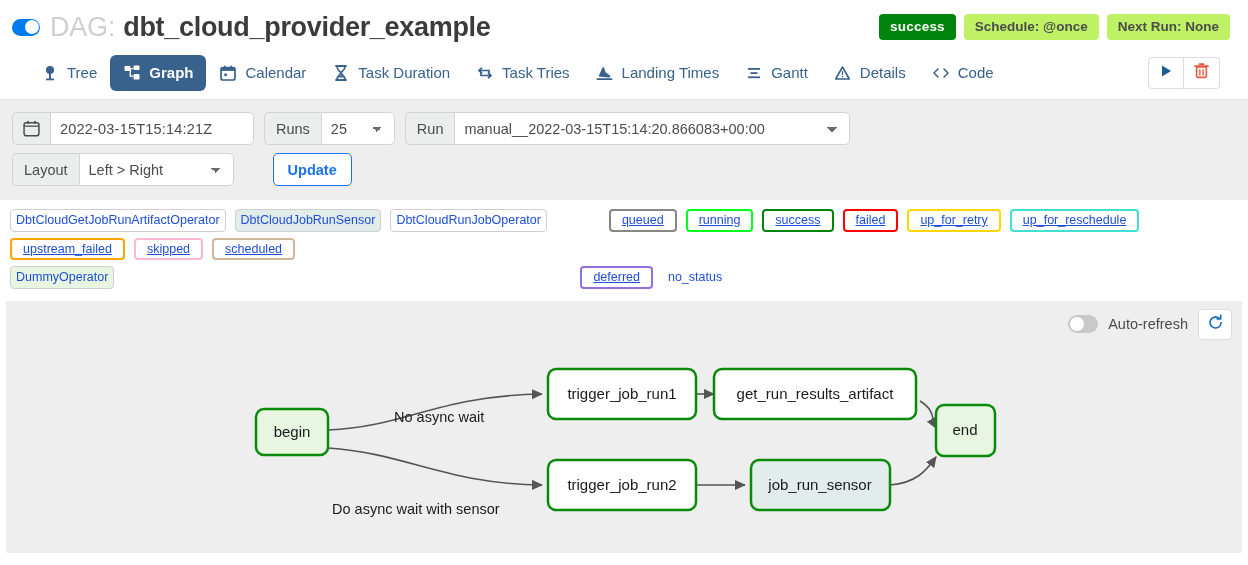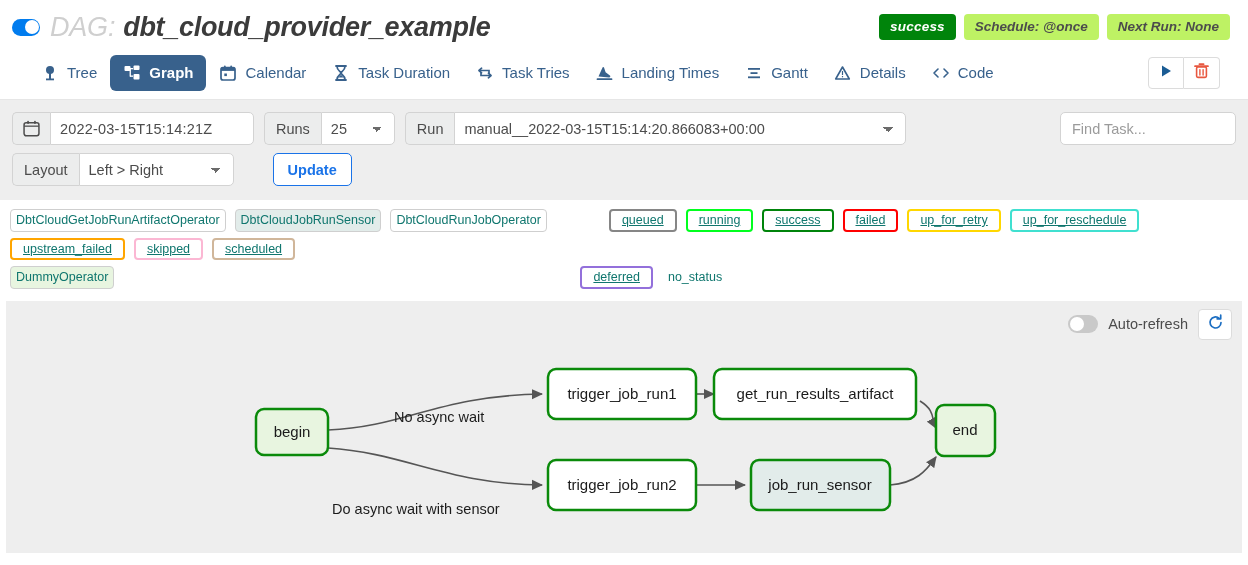--- a/index.html
+++ b/index.html
@@ -17,21 +17,20 @@
     position: relative;
   }
 
   
   .header {
     display: flex;
     align-items: center;
     padding: 14px 12px 6px 12px;
     height: 46px;
     box-sizing: border-box;
-    font-style: italic;
   }
   .dag-toggle {
     width: 28px;
     height: 17px;
     border-radius: 9px;
     background: #017cee;
     position: relative;
     flex: 0 0 auto;
     margin-right: 10px;
     cursor: pointer;
@@ -184,21 +183,21 @@
     appearance: none;
     background-image: linear-gradient(45deg, transparent 50%, #6b6b6b 50%), linear-gradient(135deg, #6b6b6b 50%, transparent 50%);
     background-position: calc(100% - 17px) 14px, calc(100% - 12px) 14px;
     background-size: 5px 5px, 5px 5px;
     background-repeat: no-repeat;
     padding-right: 30px;
     cursor: pointer;
   }
   .date-input { width: 204px; letter-spacing: 0.2px; }
   .runs-select { width: 74px; }
-  .run-select { width: 452px; }
+  .run-select { width: 396px; }
   .layout-select { width: 155px; }
   .btn-update {
     background: #ffffff;
     border: 1px solid #1a73e8;
     color: #1a73e8;
     font-size: 14.5px;
     font-weight: bold;
     height: 33px;
     border-radius: 5px;
     padding: 0 14px;
@@ -234,21 +233,21 @@
     align-items: center;
     gap: 6px 9px;
     padding-left: 4px;
   }
   .lg {
     font-size: 12.5px;
     line-height: 1;
     padding: 4px 5px;
     border-radius: 4px;
     border: 1px solid #cfcfcf;
-    color: #0f766e;
+    color: #1d4ed8;
     background: #ffffff;
     white-space: nowrap;
     font-family: "Liberation Sans", sans-serif;
     cursor: pointer;
   }
   .lg.state { border-width: 2px; padding: 3px 11px; text-decoration: underline; }
   .lg.plain { border-color: transparent; background: transparent; cursor: default; text-align: center; }
 
   
   .graphwrap {
@@ -490,21 +489,20 @@
       </select>
     </div>
 
     <div class="igroup">
       <div class="addon l">Run</div>
       <select class="ctl rr run-select">
         <option>manual__2022-03-15T15:14:20.866083+00:00</option>
       </select>
     </div>
 
-    <input class="find-task" placeholder="Find Task..." style="">
   </div>
 
   <div class="filter-row">
     <div class="igroup">
       <div class="addon l">Layout</div>
       <select class="ctl rr layout-select">
         <option>Left &gt; Right</option>
       </select>
     </div>
     <button class="btn-update">Update</button>

